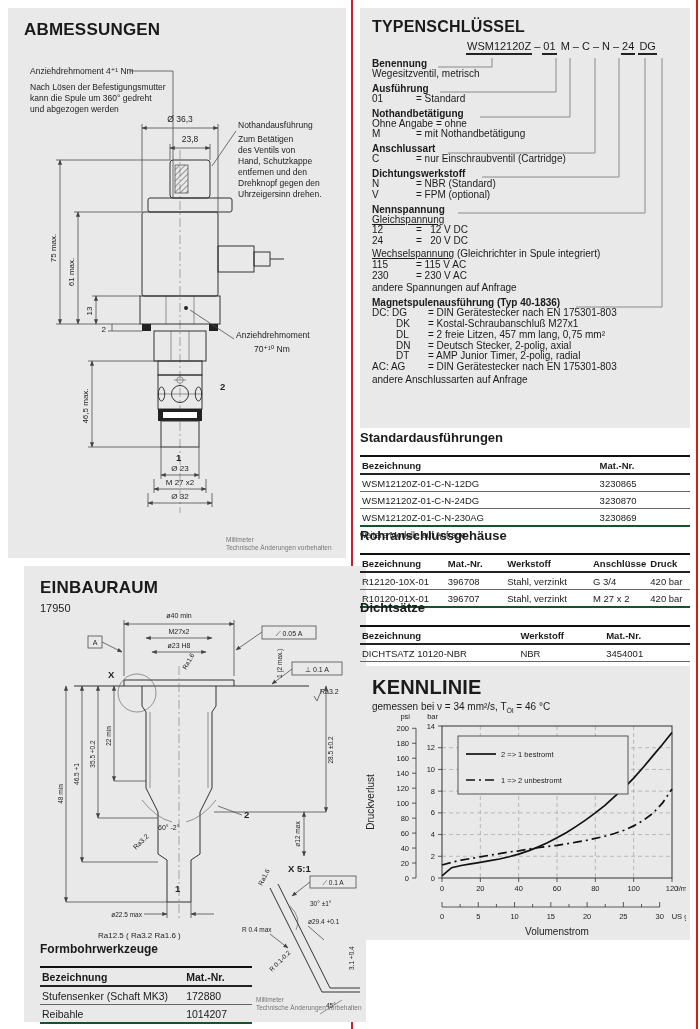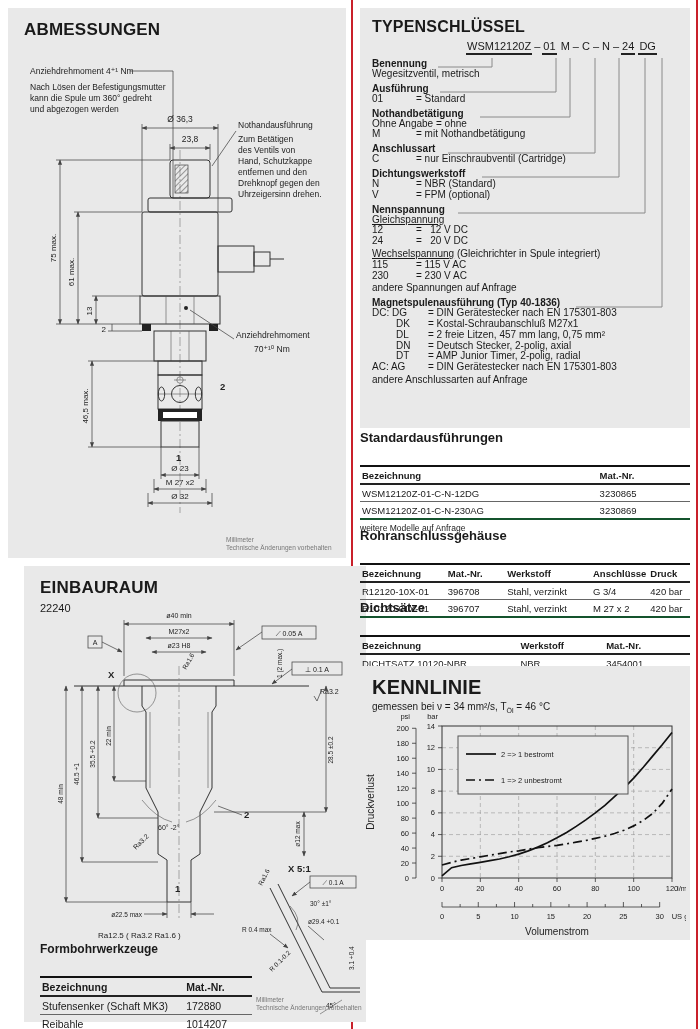--- a/index.html
+++ b/index.html
@@ -31,21 +31,21 @@
   .ts-line{display:flex;font-size:10px;line-height:10.8px;position:relative;z-index:2}
   .ts-key{width:44px;flex:none}
   .k56{width:56px;flex:none}
   .k32{width:32px;flex:none;margin-left:24px}
   .usub{text-decoration:underline}
   .mt2{margin-top:2px}
   .ts-overlay{position:absolute;left:12px;top:12px;z-index:1;pointer-events:none}
   .conn{stroke:#8a8a8a;stroke-width:1;fill:none}
   
   .tbl-block{position:absolute;left:360px;width:330px}
-  .tbl-title{font-weight:bold;font-size:13px;border-bottom:2px solid #111;padding-bottom:20px;margin:0 0 1px 0}
+  .tbl-title{font-weight:bold;font-size:13px;border-bottom:2px solid #111;padding-bottom:10px;margin:0 0 1px 0}
   table{width:100%;border-collapse:collapse;font-size:9.5px}
   th{text-align:left;font-weight:bold;border-bottom:2px solid #222;padding:2px 2px}
   td{border-bottom:1px solid #666;padding:2.5px 2px}
   tr.last td{border-bottom:2px solid #14532d}
   .tbl-note{font-size:8.5px;margin-top:3px}
   .form-tbl{position:absolute;left:16px;top:376px;width:212px;background:transparent}
   .form-tbl .tbl-title{font-size:12px}
   .form-tbl table{font-size:10.5px}
   
   .grid{stroke:#999;stroke-width:.6;stroke-dasharray:4 3;fill:none}
@@ -180,21 +180,21 @@
     <line class="dim" x1="140" y1="495" x2="204" y2="495" marker-start="url(#ar)" marker-end="url(#ar)"></line>
     <text class="lbl8" x="172" y="491" text-anchor="middle">Ø 32</text>
 
     <text class="fnote" x="218" y="534">Millimeter</text>
     <text class="fnote" x="218" y="542">Technische Änderungen vorbehalten</text>
   </svg>
 </div>
 
 <div class="box" style="left:24px;top:566px;width:342px;height:456px">
   <h2 class="sec-title" style="position:absolute;left:16px;top:12px">EINBAURAUM</h2>
-  <div class="sub-id" style="position:absolute;left:16px;top:34px">22240</div>
+  <div class="sub-id" style="position:absolute;left:16px;top:34px">17950</div>
   <svg width="338" height="456" viewBox="0 0 338 456">
     <defs>
       <marker id="ar2" viewBox="0 0 10 10" refX="9" refY="5" markerWidth="7" markerHeight="7" orient="auto-start-reverse">
         <path d="M0,1L10,5L0,9z" fill="#444"></path>
       </marker>
     </defs>
 
     <line class="ln" x1="50" y1="120" x2="285" y2="120"></line>
     <path class="ln" d="M100,114 H210 M100,114 V120 M210,114 V120"></path>
     <path class="ln" d="M118,120 V140 L122,146 V222 L134,246 V288 L143,294 V336 H167 V294 L176,288 V246 L188,222 V146 L192,140 V120"></path>
@@ -422,20 +422,24 @@
     <thead>
         <tr>
       <th style="width:72%">Bezeichnung</th>
       <th>Mat.-Nr.</th>
     </tr>
       </thead>
     <tbody>
       <tr>
           <td>WSM12120Z-01-C-N-12DG</td>
           <td>3230865</td>
+        </tr>
+      <tr>
+          <td>WSM12120Z-01-C-N-24DG</td>
+          <td>3230870</td>
         </tr>
       <tr class="last">
           <td>WSM12120Z-01-C-N-230AG</td>
           <td>3230869</td>
         </tr>
     </tbody>
   </table>
   <div class="tbl-note">weitere Modelle auf Anfrage</div>
 </div>
 

